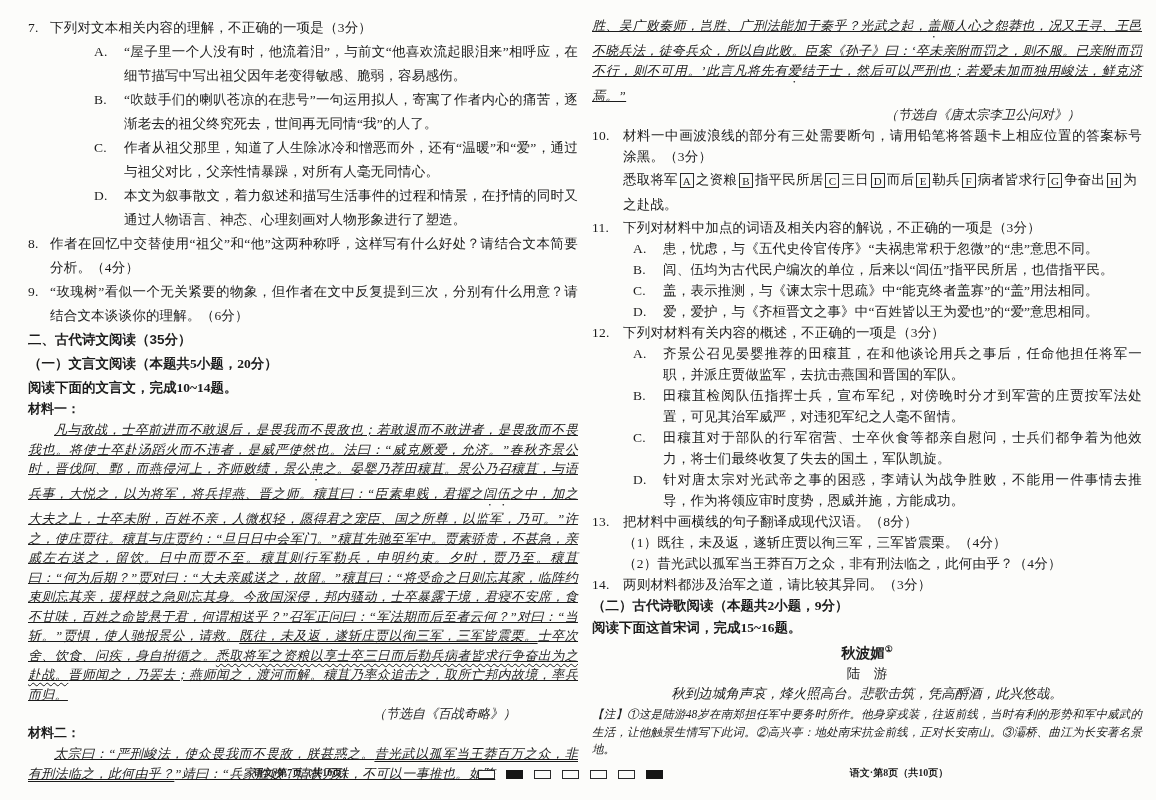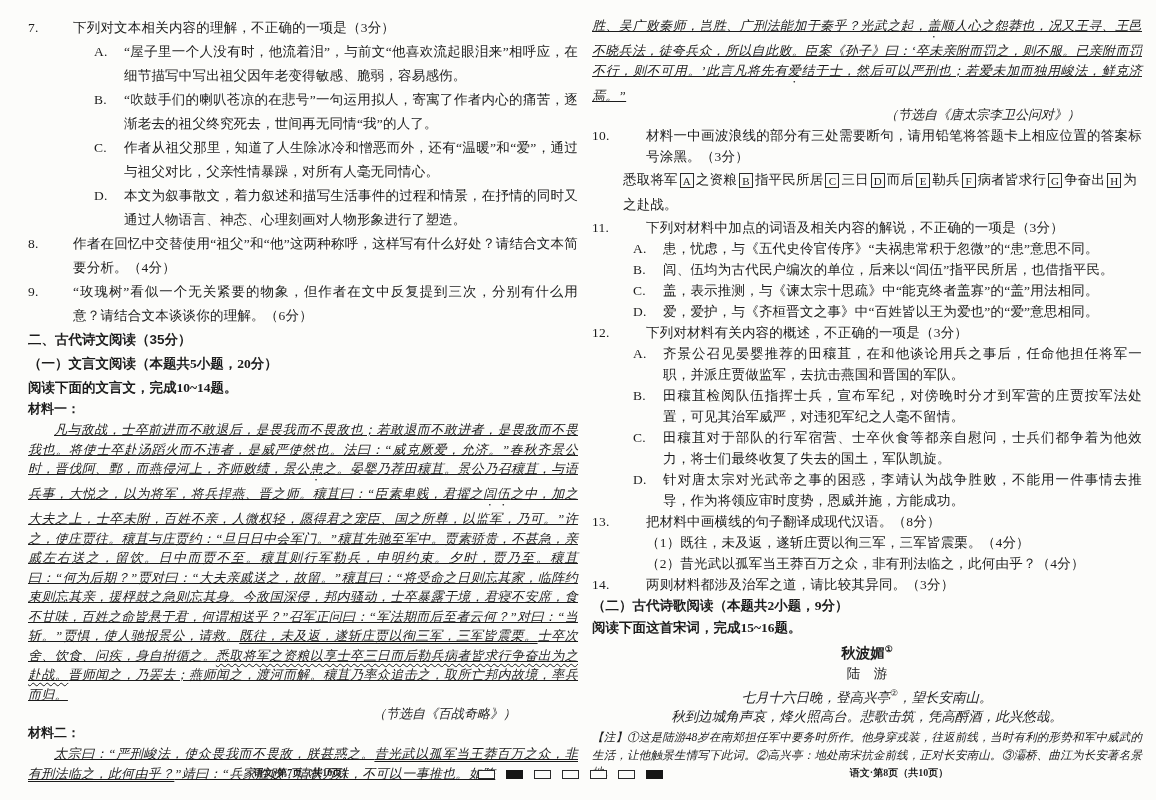--- a/index.html
+++ b/index.html
@@ -13,21 +13,21 @@
   .col-left  { left:28px;  width:550px; }
   .col-right { left:592px; width:550px; }
 
   
   .q { position:relative; font-size:13.5px; letter-spacing:.2px; }
   .col-left  .q { line-height:24px; }
   .col-right .q { line-height:21px; }
   .qnum { position:absolute; left:0; top:0; }
   .q-1digit { padding-left:22px; }
   .q-2digit { padding-left:31px; }
-  .qstem { text-align:justify;margin-left:23px; }
+  .qstem { text-align:justify; }
   .opt { position:relative; padding-left:30px; text-align:justify; }
   .col-left  .opt { margin-left:44px; }
   .col-right .opt { margin-left:10px; }
   .optlabel { position:absolute; left:0; top:0; }
 
   
   .hei { font-family:"Liberation Sans","DejaVu Sans",sans-serif; font-weight:700; font-size:13.5px; }
   .col-left  .hei { line-height:24px; }
   .serif-bold { font-weight:700; font-size:13.5px; }
   .col-left  .serif-bold { line-height:24px; }
@@ -188,21 +188,20 @@
     <div class="q q-2digit">
       <span class="qnum">14.</span>
       <div class="qstem">两则材料都涉及治军之道，请比较其异同。（3分）</div>
     </div>
 
     <div class="serif-bold">（二）古代诗歌阅读（本题共2小题，9分）</div>
     <div class="serif-bold">阅读下面这首宋词，完成15~16题。</div>
 
     <div class="poem-title"><span>秋波媚</span><span class="sup">①</span></div>
     <div class="poem-author">陆　游</div>
-    <div class="poem-pref"><span>七月十六日晚，登高兴亭</span><span class="sup">②</span><span>，望长安南山。</span></div>
     <div class="poem-line">秋到边城角声哀，烽火照高台。悲歌击筑，凭高酹酒，此兴悠哉。</div>
     <div class="poem-note">【注】①这是陆游48岁在南郑担任军中要务时所作。他身穿戎装，往返前线，当时有利的形势和军中威武的生活，让他触景生情写下此词。②高兴亭：地处南宋抗金前线，正对长安南山。③灞桥、曲江为长安著名景地。</div>
 
   </div>
 
   <div class="footer footer-left">语文·第7页（共10页）</div>
   <div class="footer footer-right">语文·第8页（共10页）</div>
 
   <div id="marks">
       <div class="mark outline"></div>

